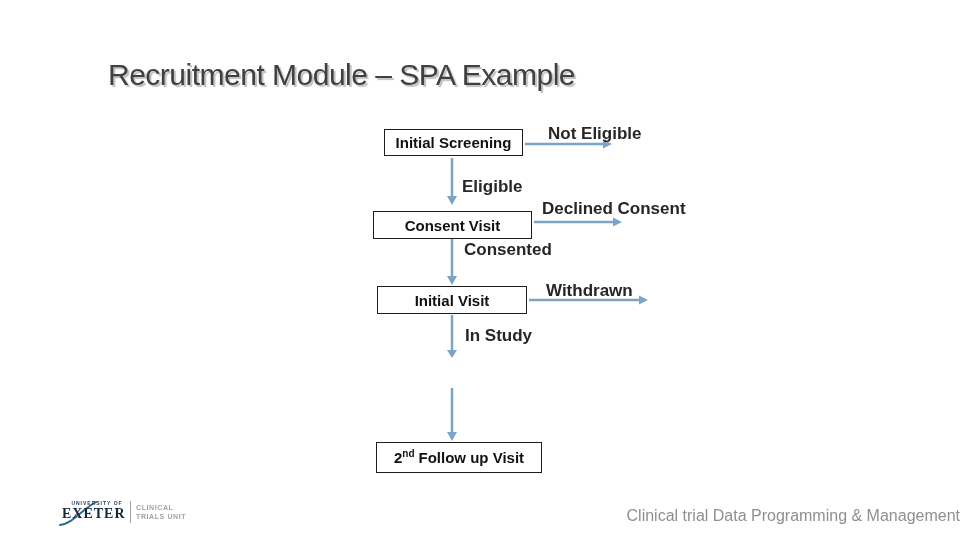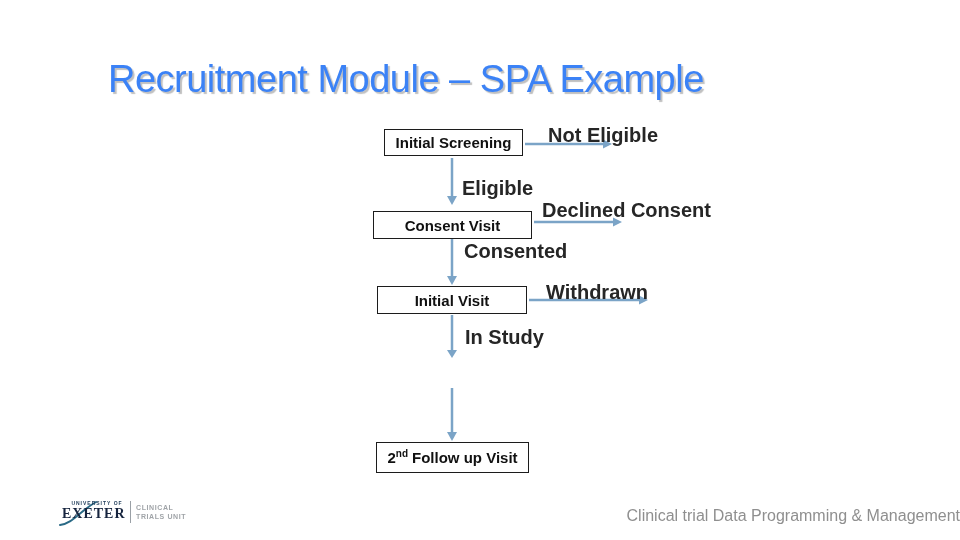--- a/index.html
+++ b/index.html
@@ -7,24 +7,24 @@
     position:relative;
     width:960px;height:540px;
     background:#ffffff;
     overflow:hidden;
     font-family:"Liberation Sans", sans-serif;
   }
   .title{
     position:absolute;
     left:108px;top:58px;
     margin:0;
-    font-size:38px;
+    font-size:30px;
     font-weight:400;
     letter-spacing:-0.5px;
-    color:#3b82f6;
+    color:#404040;
     text-shadow:2px 2px 1px rgba(0,0,0,0.25);
     white-space:nowrap;
   }
   .arrows{
     position:absolute;left:0;top:0;
     pointer-events:none;
   }
   .arrow-line{stroke:#7BA4C7;stroke-width:2.5;}
   .arrow-head{fill:#7BA4C7;stroke:none;}
   .fbox{
@@ -37,21 +37,21 @@
     white-space:nowrap;
   }
   .fbox sup{
     font-size:10px;
     vertical-align:super;
     line-height:0;
   }
   .fbox .after-sup{margin-left:4px;}
   .flabel{
     position:absolute;
-    font-size:20px;font-weight:700;color:#262626;
+    font-size:17px;font-weight:700;color:#262626;
     white-space:nowrap;
   }
   .footer{
     position:absolute;
     left:0;right:0;top:507px;
     text-align:right;
     font-size:16px;
     color:#8f8f8f;
   }
   .logo{
@@ -150,21 +150,21 @@
 
   <div class="fbox" style="left:373px;top:211px;width:159px;height:28px;">
     <span>Consent Visit</span>
   </div>
 
   <div class="fbox" style="left:377px;top:286px;width:150px;height:28px;">
     <span>Initial Visit</span>
   </div>
 
 
-  <div class="fbox" style="left:376px;top:442px;width:153px;height:31px;">
+  <div class="fbox" style="left:376px;top:442px;width:166px;height:31px;">
     <span><span>2</span><sup>nd</sup><span class="after-sup">Follow up Visit</span></span>
   </div>
 
   <div class="flabel" style="left:462px;top:177px;">Eligible</div>
   <div class="flabel" style="left:464px;top:240px;">Consented</div>
   <div class="flabel" style="left:465px;top:326px;">In Study</div>
 
   <div class="flabel" style="left:548px;top:124px;">Not Eligible</div>
   <div class="flabel" style="left:542px;top:199px;">Declined Consent</div>
   <div class="flabel" style="left:546px;top:281px;">Withdrawn</div>

